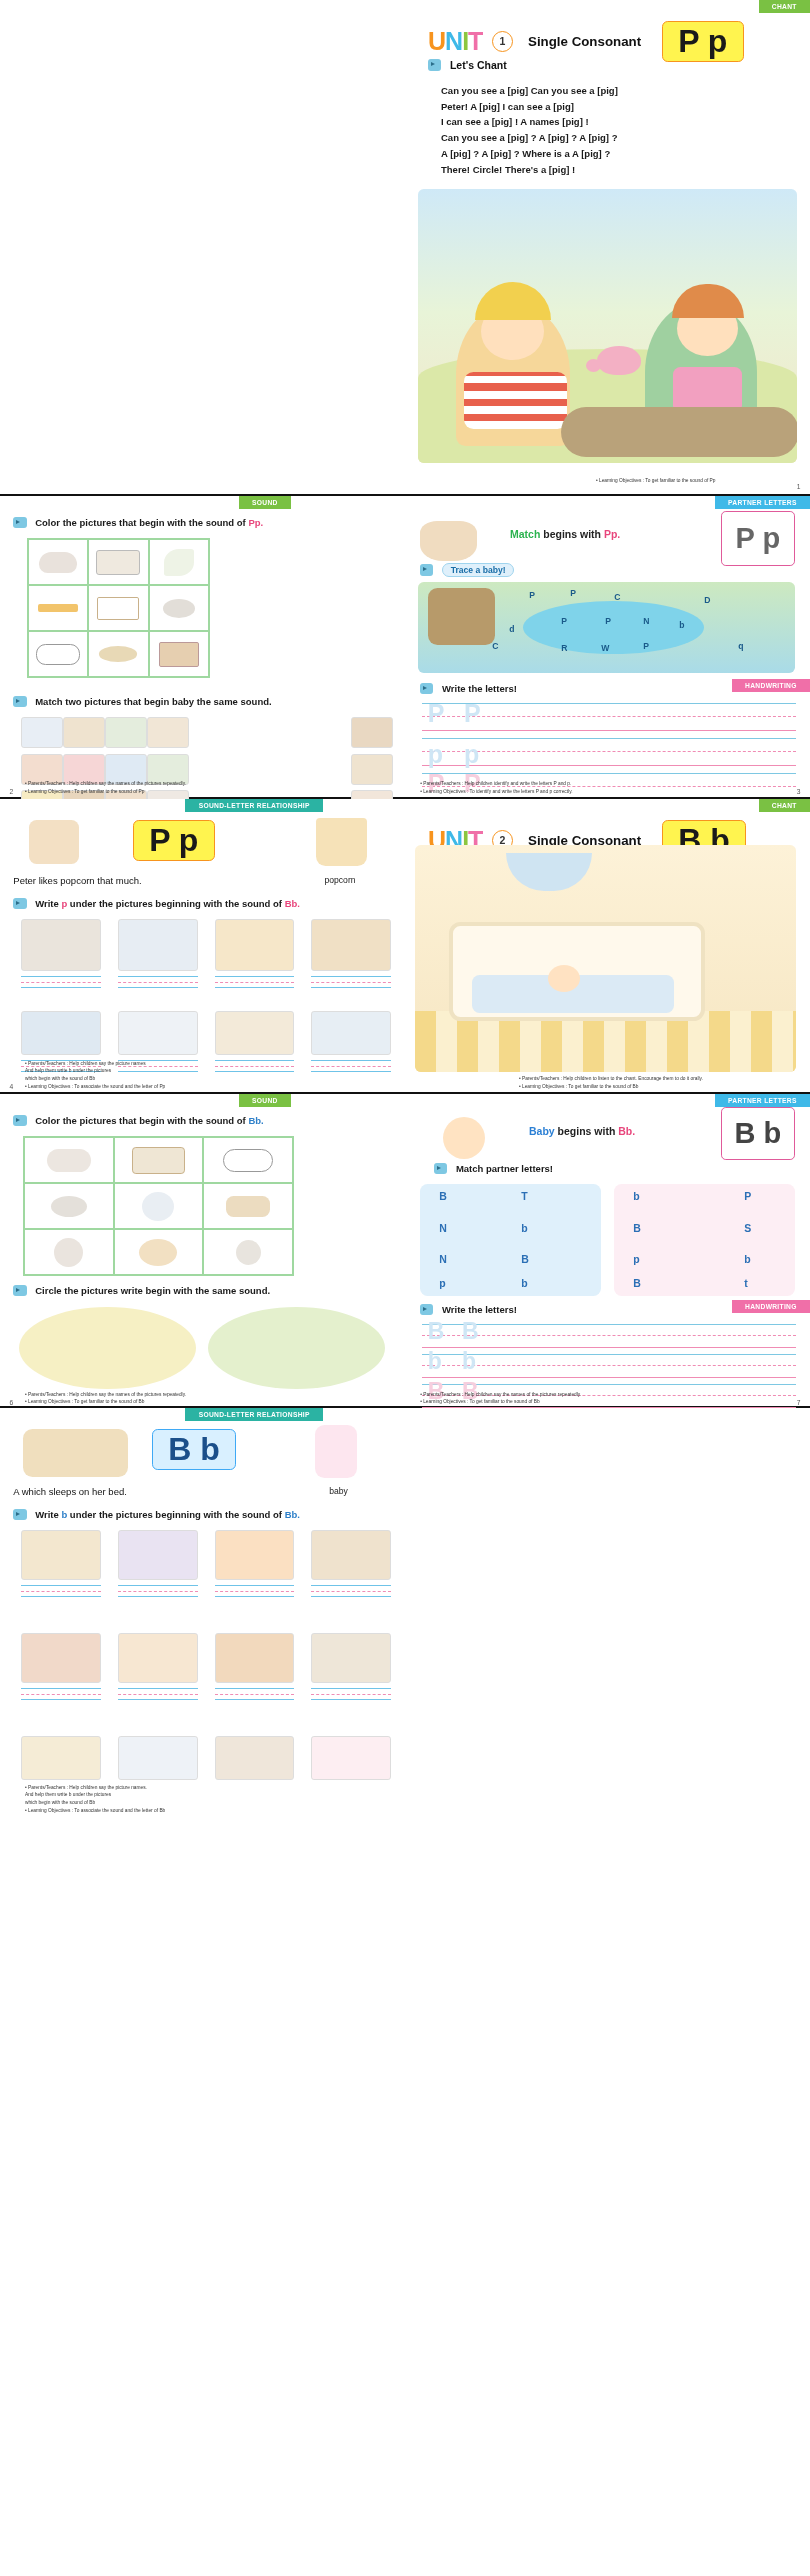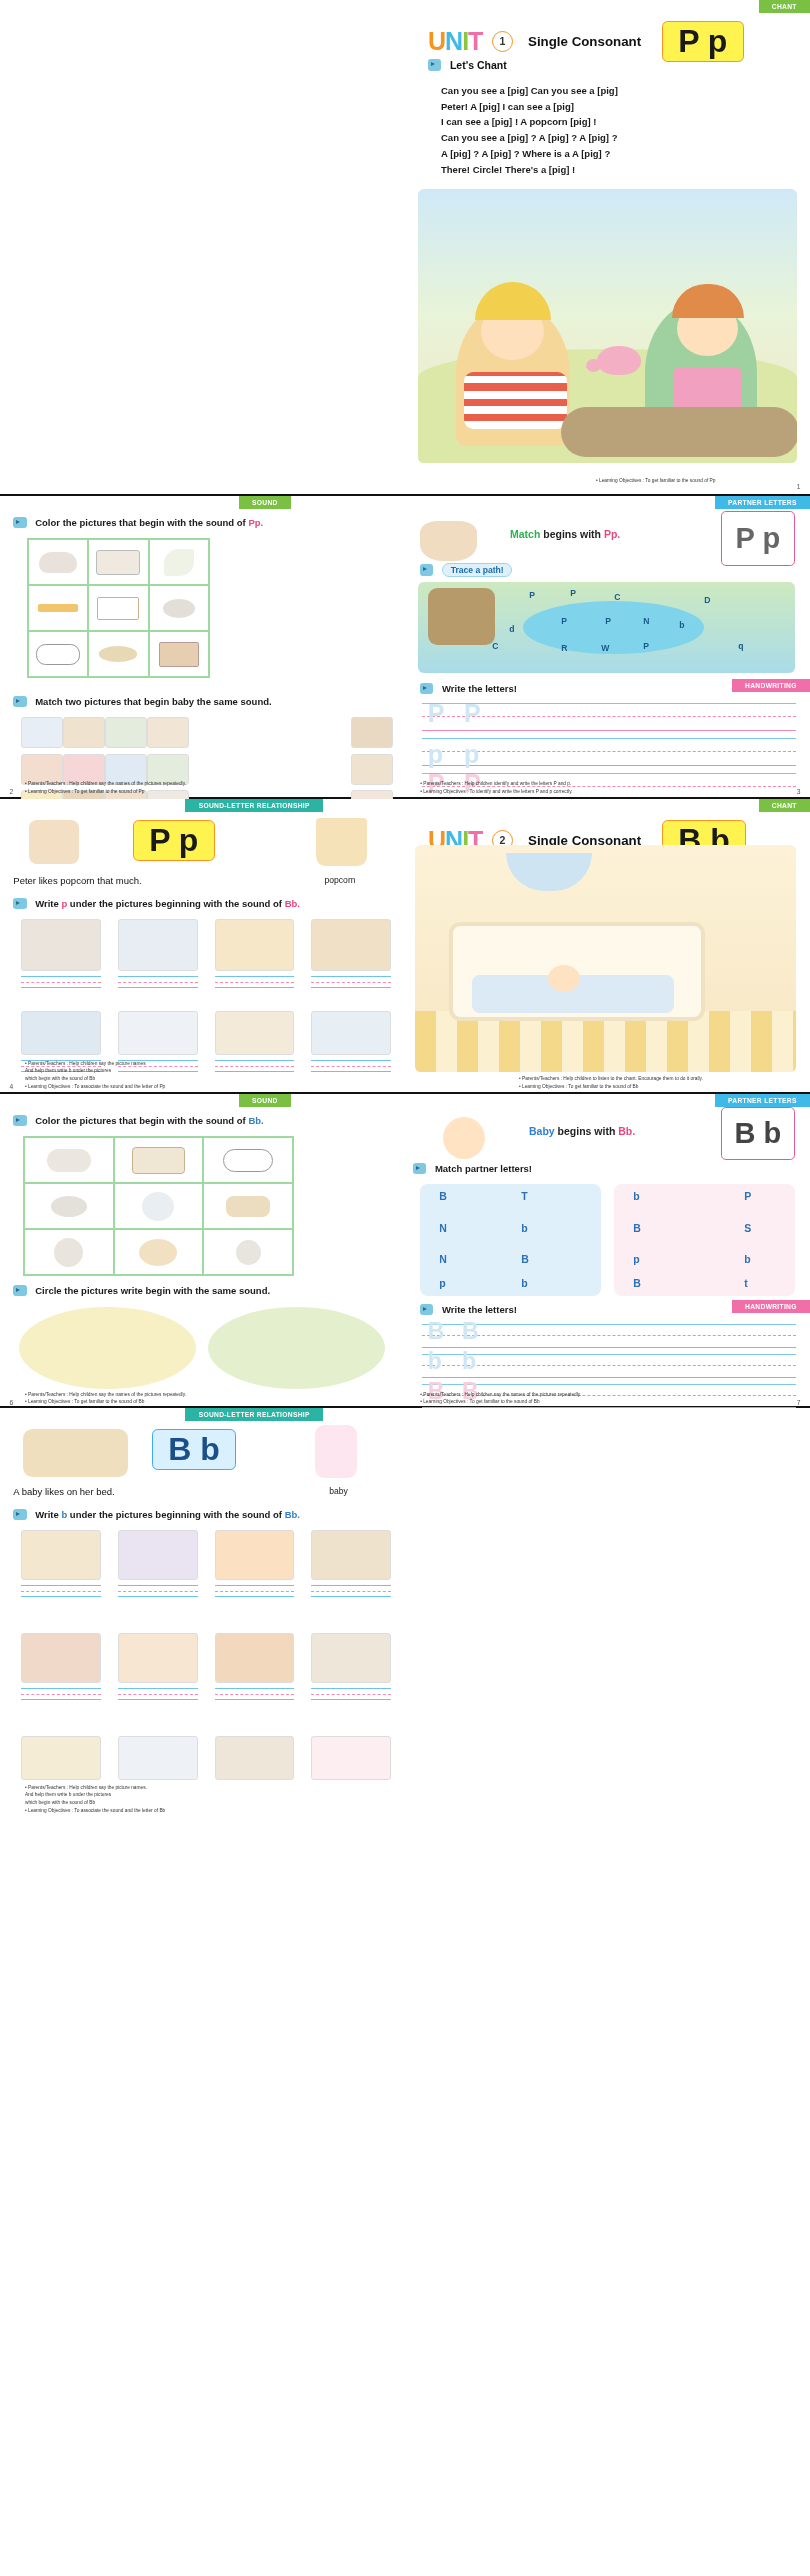--- a/index.html
+++ b/index.html
@@ -55,21 +55,21 @@
     </div>
 
     <div style="position:absolute;left:23px;top:59px;display:flex;align-items:center;gap:4.8px;">
       <span class="speaker"></span>
       <span style="font-size:10.5px;font-weight:bold;color:#111;">Let's Chant</span>
     </div>
 
     <div style="position:absolute;left:36px;top:80px;width:353px;">
       <div class="chant-line">Can you see a [pig]  Can you see a [pig]</div>
       <div class="chant-line">Peter! A [pig] I can see a [pig]</div>
-      <div class="chant-line">I can see a [pig] ! A popcorn [pig] !</div>
+      <div class="chant-line">I can see a [pig] ! A names [pig] !</div>
       <div class="chant-line">Can you see a [pig] ? A [pig] ? A [pig] ?</div>
       <div class="chant-line">A [pig] ? A [pig] ? Where is a A [pig] ?</div>
       <div class="chant-line">There! Circle! There's a [pig] !</div>
     </div>
 
     <div style="position:absolute;left:13.3px;top:189px;width:379px;height:274px;border-radius:5.7px;background:linear-gradient(#cfe9f7 0%,#e8f4d8 45%,#f3e6c8 100%);overflow:hidden;">
       <div style="position:absolute;left:0;bottom:0;width:100%;height:114px;background:#dbe8a8;border-radius:50% 50% 0 0 / 29px 29px;"></div>
       <div style="position:absolute;left:38px;bottom:17px;width:114px;height:143px;background:#f6d79a;border-radius:50% 50% 9.5px 9.5px;"></div>
       <div style="position:absolute;left:63px;bottom:103px;width:63px;height:57px;background:#ffe0bd;border-radius:50%;"></div>
       <div style="position:absolute;left:57px;bottom:143px;width:76px;height:38px;background:#f2d04e;border-radius:38px 38px 0 0;"></div>
@@ -179,21 +179,21 @@
     <div style="position:absolute;left:105px;top:32px;font-size:10.5px;font-weight:bold;">
       <span style="color:#2bb34f;">Match</span><span> begins with </span><span style="color:#e8467c;">Pp.</span>
     </div>
 
     <div style="position:absolute;right:15.2px;top:15.2px;width:72px;height:53px;border:1.9px solid #e05a9a;border-radius:4.8px;display:flex;align-items:center;justify-content:center;font-size:29px;font-weight:bold;color:#666;">
       <span>P p</span>
     </div>
 
     <div style="position:absolute;left:15.2px;top:67px;display:flex;align-items:center;gap:4.8px;">
       <span class="speaker"></span>
-      <span class="cloud">Trace a path!</span>
+      <span class="cloud">Trace a baby!</span>
     </div>
 
     <div style="position:absolute;left:13.3px;top:86px;width:377px;height:91px;background:linear-gradient(#cde9c0,#a9dbe8);border-radius:5.7px;overflow:hidden;font-size:8.6px;font-weight:bold;color:#1a5a8a;">
       <div style="position:absolute;left:9.5px;top:5.7px;width:67px;height:57px;background:#b79a6a;border-radius:9.5px;"></div>
       <div style="position:absolute;left:105px;top:19px;width:181px;height:53px;background:#7fd3ea;border-radius:50%;"></div>
       <span style="position:absolute;left:111px;top:7.6px;">P</span>
       <span style="position:absolute;left:152px;top:5.7px;">P</span>
       <span style="position:absolute;left:196px;top:9.5px;">C</span>
       <span style="position:absolute;left:286px;top:13.3px;">D</span>
       <span style="position:absolute;left:91px;top:42px;">d</span>
@@ -432,21 +432,21 @@
     <div style="position:absolute;left:38px;top:23px;width:42px;height:42px;background:#ffe3c2;border-radius:50%;"></div>
 
     <div style="position:absolute;left:124px;top:30.5px;font-size:10.5px;font-weight:bold;">
       <span style="color:#2b7fd4;">Baby</span><span> begins with </span><span style="color:#e8467c;">Bb.</span>
     </div>
 
     <div style="position:absolute;right:15.2px;top:13.3px;width:72px;height:51px;border:1.9px solid #e05a9a;border-radius:4.8px;display:flex;align-items:center;justify-content:center;font-size:29px;font-weight:bold;color:#444;">
       <span>B b</span>
     </div>
 
-    <div style="position:absolute;left:8px;top:69px;display:flex;align-items:center;gap:4.8px;">
+    <div style="position:absolute;left:29px;top:69px;display:flex;align-items:center;gap:4.8px;">
       <span class="speaker"></span>
       <span class="instr">Match partner letters!</span>
     </div>
 
     <div style="position:absolute;left:15.2px;top:90px;width:375px;height:114px;font-size:10.5px;font-weight:bold;color:#2b6fb5;">
       <div style="position:absolute;left:0;top:0;width:181px;height:112px;background:#dff0fb;border-radius:7.6px;"></div>
       <div style="position:absolute;left:194px;top:0;width:181px;height:112px;background:#fdeef4;border-radius:7.6px;"></div>
 
       <span style="position:absolute;left:19px;top:5.7px;">B</span>
       <span style="position:absolute;left:101px;top:5.7px;">T</span>
@@ -506,21 +506,21 @@
 </div>
 
 <div class="page" style="height:410px;border-bottom:none;">
   <div class="half" style="position:absolute;left:0;top:0;width:405px;height:410px;">
     <div class="tab teal" style="right:82px;">SOUND-LETTER RELATIONSHIP</div>
 
     <div style="position:absolute;left:23px;top:21px;width:105px;height:48px;background:#f0dfbe;border-radius:9.5px;"></div>
     <div class="letterbox blue" style="position:absolute;left:152px;top:21px;">B b</div>
     <div style="position:absolute;right:48px;top:17px;width:42px;height:53px;background:#fde6ef;border-radius:9.5px;"></div>
 
-    <div class="sentence" style="position:absolute;left:13.3px;top:78px;">A baby likes on her bed.</div>
+    <div class="sentence" style="position:absolute;left:13.3px;top:78px;">A which sleeps on her bed.</div>
     <div class="wordcap" style="position:absolute;right:38px;top:78px;width:57px;">baby</div>
 
     <div style="position:absolute;left:13.3px;top:101px;display:flex;align-items:center;gap:4.8px;">
       <span class="speaker"></span>
       <span class="instr">
         <span>Write </span><span class="hlb">b</span><span> under the pictures beginning with the sound of </span><span class="hlb">Bb.</span>
       </span>
     </div>
 
     <div style="position:absolute;left:21px;top:122px;width:370px;display:flex;gap:17px;">

